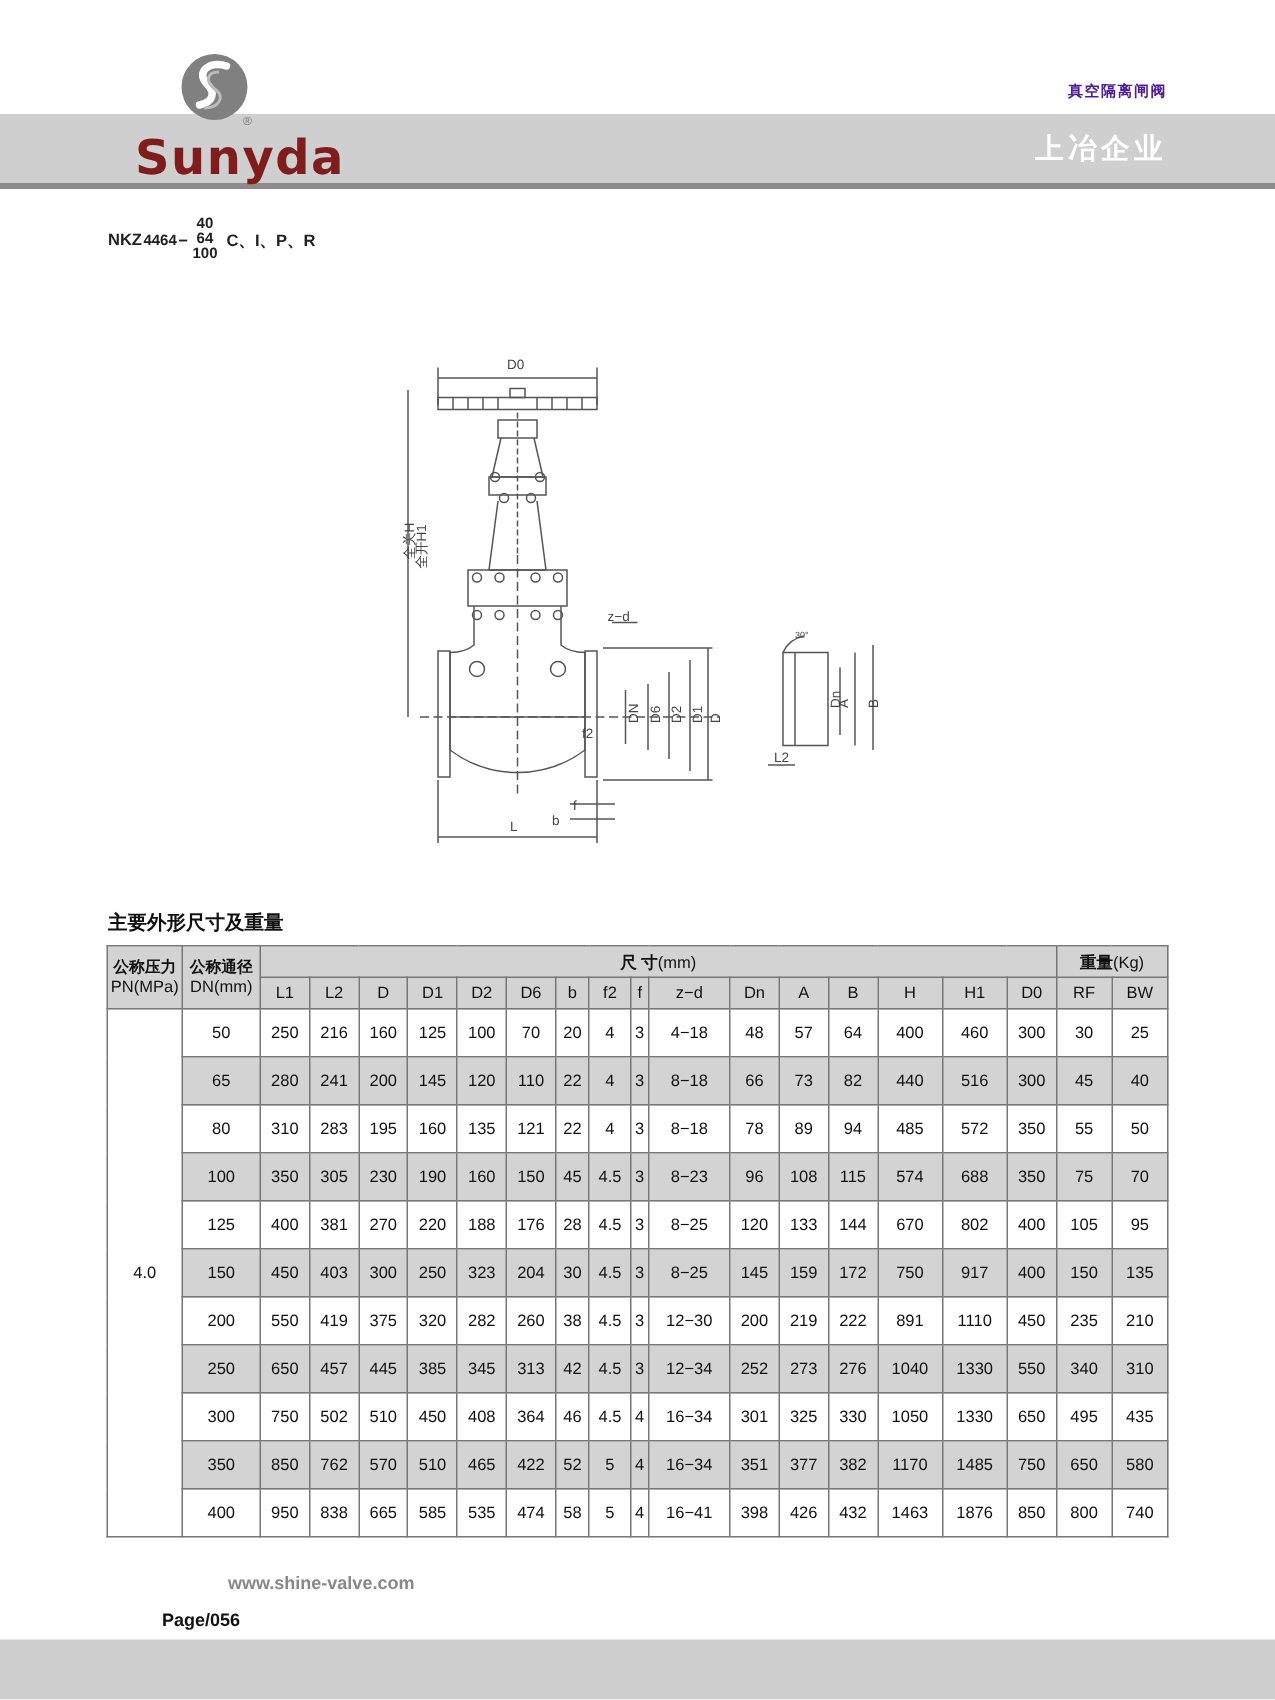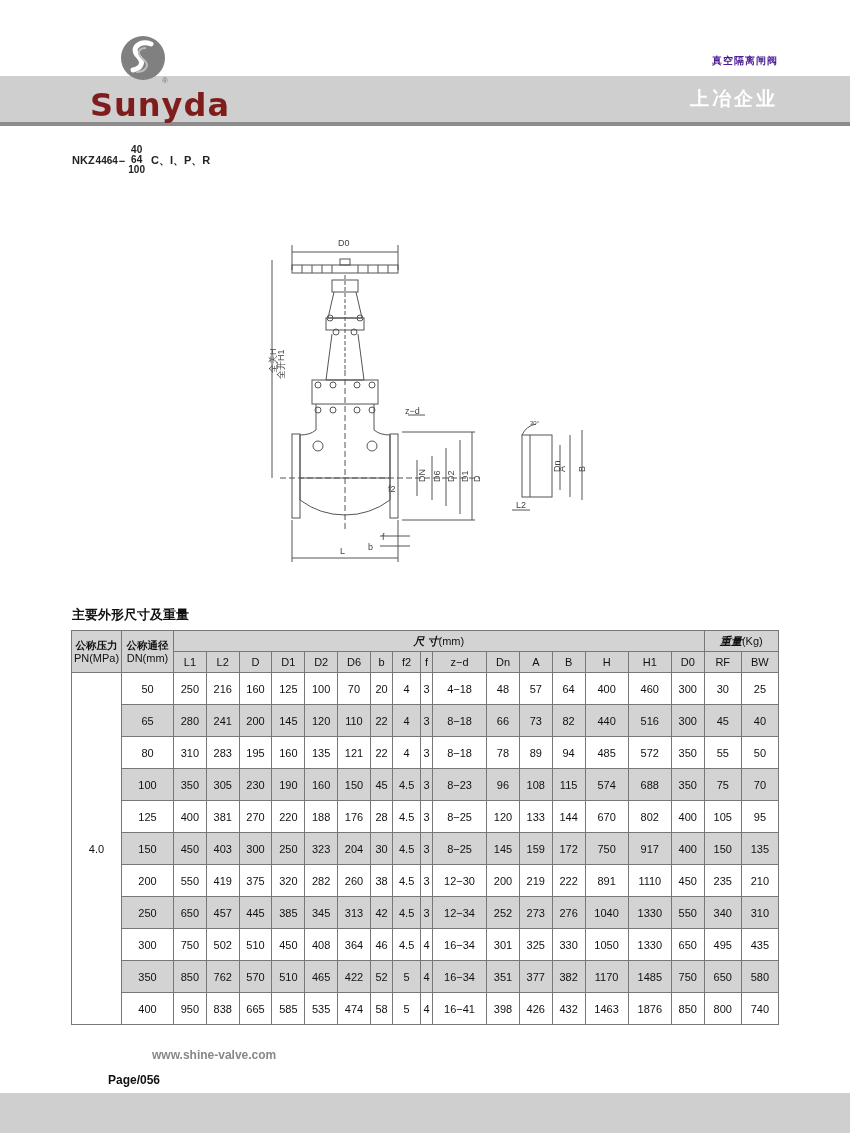--- a/index.html
+++ b/index.html
@@ -49,21 +49,21 @@
     border-collapse: collapse; font-size: 11px; text-align: center;
   }
   table.spec td, table.spec th {
     border: 1px solid #777; height: 32px; font-weight: normal; color: #111;
     padding: 0;
   }
   table.spec thead th { background: #d3d3d3; height: 21px; font-size: 11px; }
   table.spec thead th.lead { font-size: 10.5px; line-height: 13px; font-weight: bold; }
   table.spec thead th.lead .sub { font-weight: normal; font-size: 11px; }
   table.spec thead th.group { font-weight: normal; text-align: center; }
-  table.spec thead th.group b { font-weight: bold; font-style: italic; }
+  table.spec thead th.group b { font-weight: bold; }
   table.spec tbody tr.shade td { background: #d3d3d3; }
   table.spec tbody td.pn { background: #ffffff !important; }
   .footer-page {
     position: absolute; left: 72px; top: 1073px; font-size: 12px; font-weight: bold; color: #111; padding-left: 36px;
   }
   .footer-url {
     position: absolute; left: 152px; top: 1048px; font-size: 12px; font-weight: bold; color: #888;
   }
   .footer-band {
     position: absolute; left: 0; top: 1093px; width: 850px; height: 40px; background: #cfcfcf;

